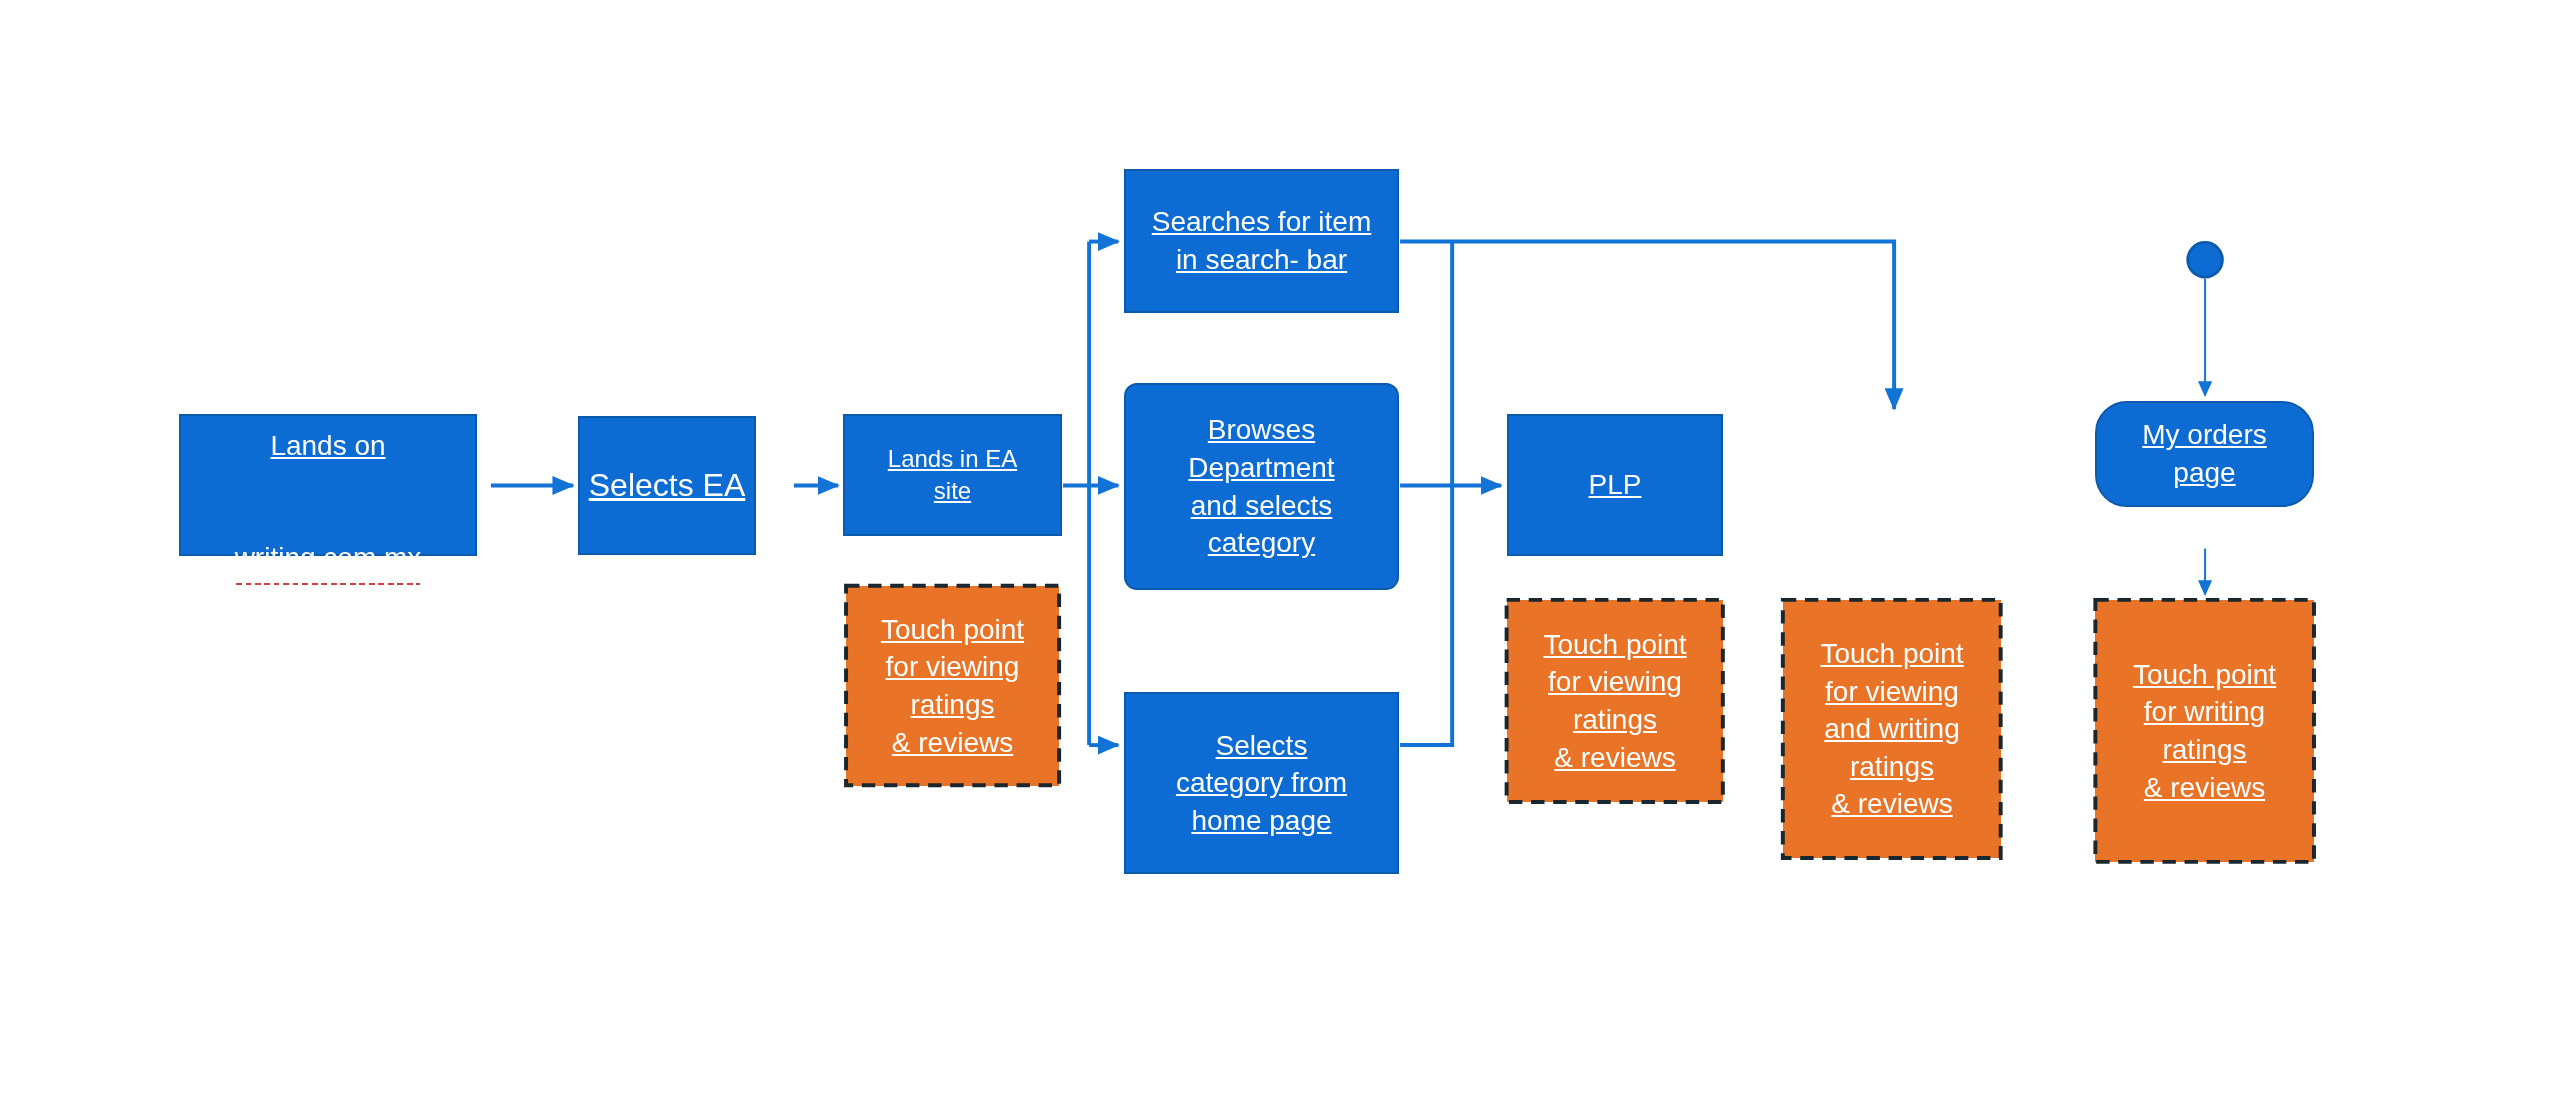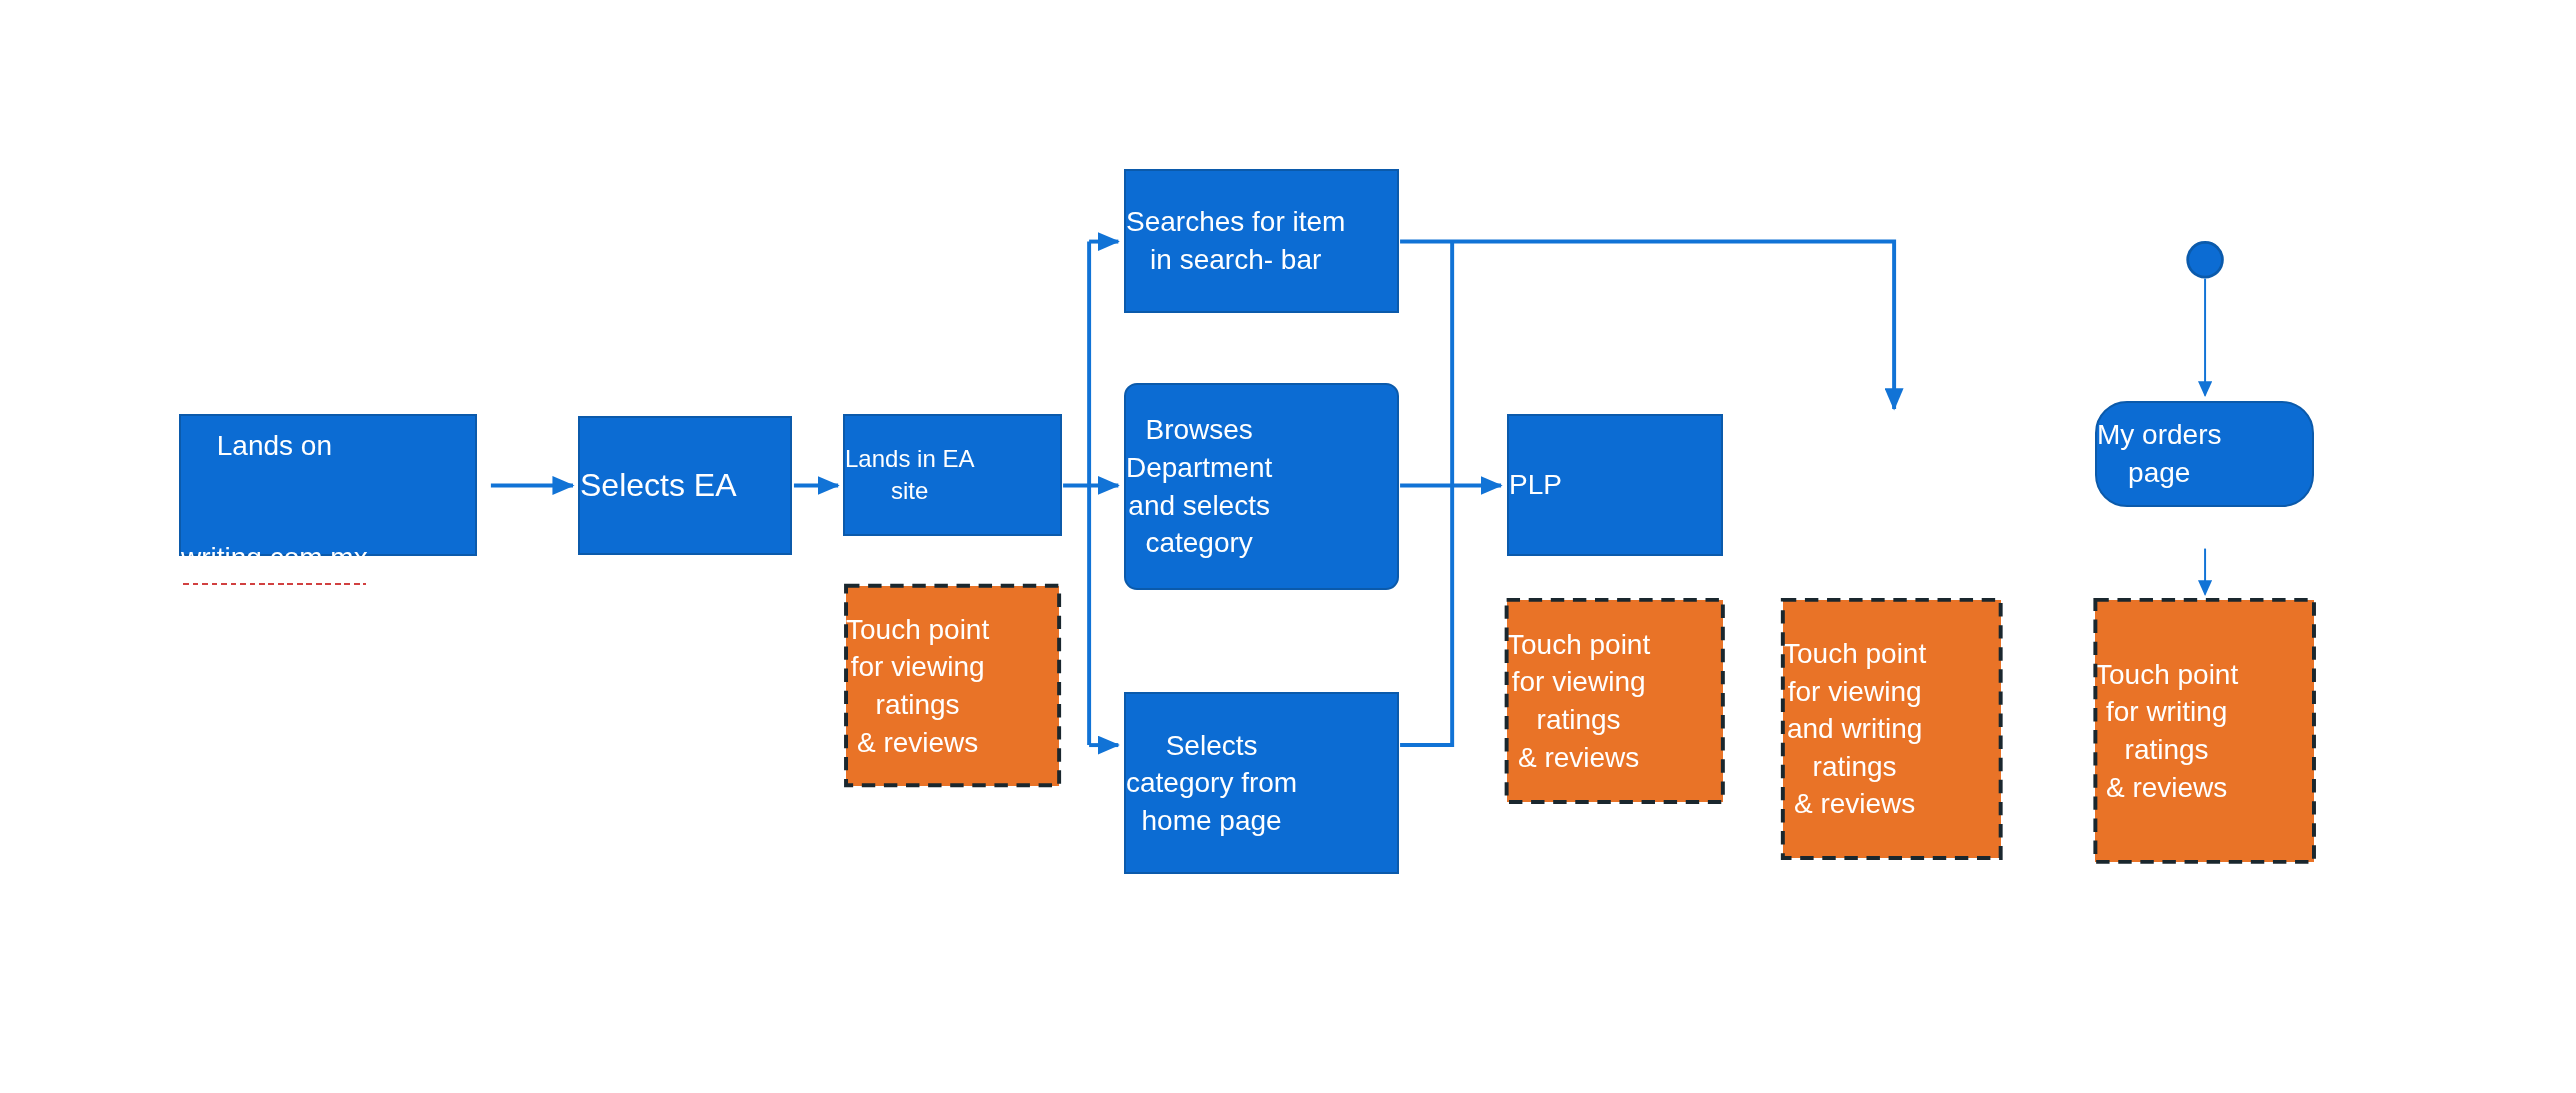--- a/index.html
+++ b/index.html
@@ -8,23 +8,23 @@
     --text:#ffffff; --background:#ffffff;
   }
   html,body{margin:0;padding:0;background:var(--background);}
   .canvas{
     position:relative;width:2576px;height:1094px;overflow:hidden;
     background:var(--background);
     font-family:"Liberation Sans","DejaVu Sans",sans-serif;
   }
   .node{
     position:absolute;box-sizing:border-box;
-    display:flex;align-items:center;
+    display:flex;align-items:center;justify-content:center;
     text-align:center;color:var(--text);
-    white-space:pre-line;line-height:1.34;z-index:2;
+    white-space:pre-line;line-height:1.34;z-index:2;text-decoration:underline;
   }
   .blue{
     background:var(--blue);
     border:2.4px solid var(--blue-border);
     font-size:28px;
   }
   .orange{
     background:var(--orange);
     font-size:28px;
   }
@@ -61,21 +61,21 @@
 
   <div class="node blue" style="left:179px;top:414px;width:298px;height:142px;">
     <span class="lbl">
       <span class="line">Lands on</span>
       <span class="line link-wrap">
         <span class="link">writing.com.mx</span>
       </span>
     </span>
   </div>
 
-  <div class="node blue fs-big" style="left:578px;top:416px;width:214px;height:139px;">
+  <div class="node blue fs-big" style="left:578px;top:416px;width:178px;height:139px;">
     <span class="lbl">Selects EA</span>
   </div>
 
   <div class="node blue fs-small" style="left:843px;top:414px;width:219px;height:122px;">
     <span class="lbl">Lands in EA
 site</span>
   </div>
 
   <div class="node blue" style="left:1124px;top:169px;width:275px;height:144px;">
     <span class="lbl">Searches for item

